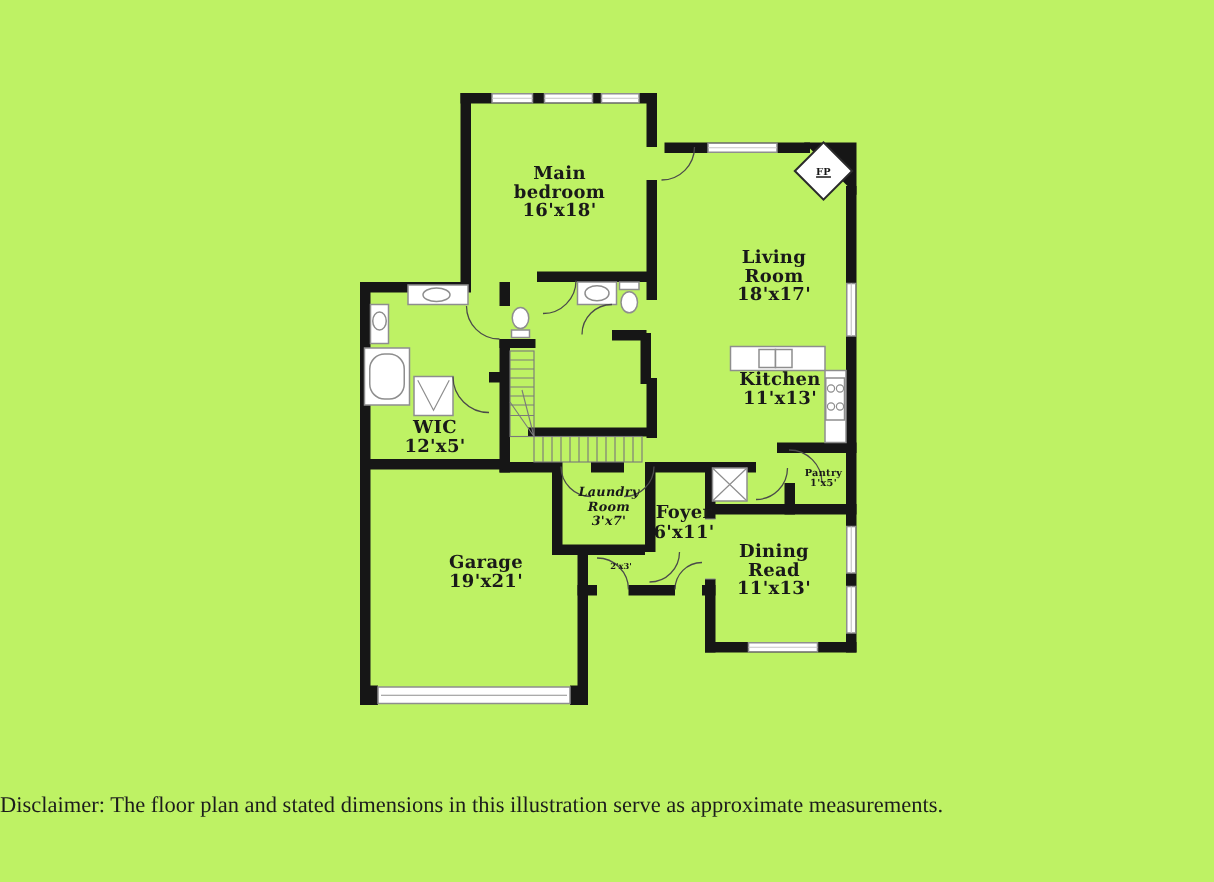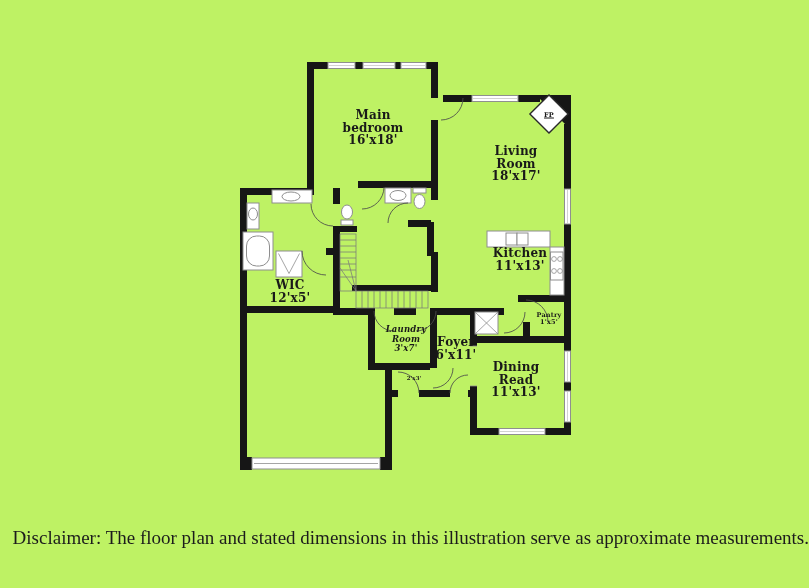--- a/index.html
+++ b/index.html
@@ -13,22 +13,22 @@
   .fixline{stroke:#8e8e8e;stroke-width:0.8;fill:none;}
   .arc{stroke:#4a4a4a;stroke-width:0.85;fill:none;}
   .tread{stroke:#7a7a7a;stroke-width:0.75;fill:none;}
   .room-label{position:absolute;transform:translate(-50%,-50%);text-align:center;
       font-weight:bold;font-size:12px;line-height:12.5px;color:#191919;letter-spacing:0.2px;}
   .room-label .nm,.room-label .dm{display:block;}
   .small{font-size:8.5px;line-height:9.5px;font-style:italic;}
   .tiny{font-size:6.5px;line-height:7px;}
   .micro{font-size:5.5px;line-height:6px;letter-spacing:0;}
   .fp-label{font-size:6.5px;line-height:7px;text-decoration:underline;}
-  .footer{position:absolute;left:0;right:0;top:529px;text-align:right;
-      font-family:"Liberation Serif", serif;font-size:19px;line-height:17.5px;color:#1c1c1c;}
+  .footer{position:absolute;left:0;right:0;top:529px;text-align:left;
+      font-family:"Liberation Serif", serif;font-size:15px;line-height:17.5px;color:#1c1c1c;}
 </style>
 </head>
 <body>
 
 <div class="page">
 
   <svg class="plan-svg" width="809" height="588" viewBox="0 0 809 588">
 
     <g class="wall">
 
@@ -182,21 +182,21 @@
     <g>
       <path class="fixline" d="M470 346h7M470 386h7"></path>
     </g>
   </svg>
 
   <div class="room-label" style="left:373px;top:128px;width:66px">
     <span class="nm">Main bedroom</span>
     <span class="dm">16'x18'</span>
   </div>
 
-  <div class="room-label" style="left:516px;top:164px;width:50px">
+  <div class="room-label" style="left:516px;top:184px;width:50px">
     <span class="nm">Living Room</span>
     <span class="dm">18'x17'</span>
   </div>
 
   <div class="room-label" style="left:520px;top:259px;width:70px">
     <span class="nm">Kitchen</span>
     <span class="dm">11'x13'</span>
   </div>
 
   <div class="room-label" style="left:290px;top:291px;width:70px">
@@ -207,20 +207,24 @@
   <div class="room-label small" style="left:406px;top:339px;width:48px">
     <span class="nm">Laundry Room</span>
     <span class="dm">3'x7'</span>
   </div>
 
   <div class="room-label" style="left:456px;top:348px;width:70px">
     <span class="nm">Foyer</span>
     <span class="dm">6'x11'</span>
   </div>
 
+  <div class="room-label" style="left:324px;top:381px;width:80px">
+    <span class="nm">Garage</span>
+    <span class="dm">19'x21'</span>
+  </div>
 
   <div class="room-label" style="left:516px;top:380px;width:52px">
     <span class="nm">Dining Read</span>
     <span class="dm">11'x13'</span>
   </div>
 
   <div class="room-label tiny" style="left:549px;top:319px;width:36px">
     <span class="nm">Pantry</span>
     <span class="dm">1'x5'</span>
   </div>

